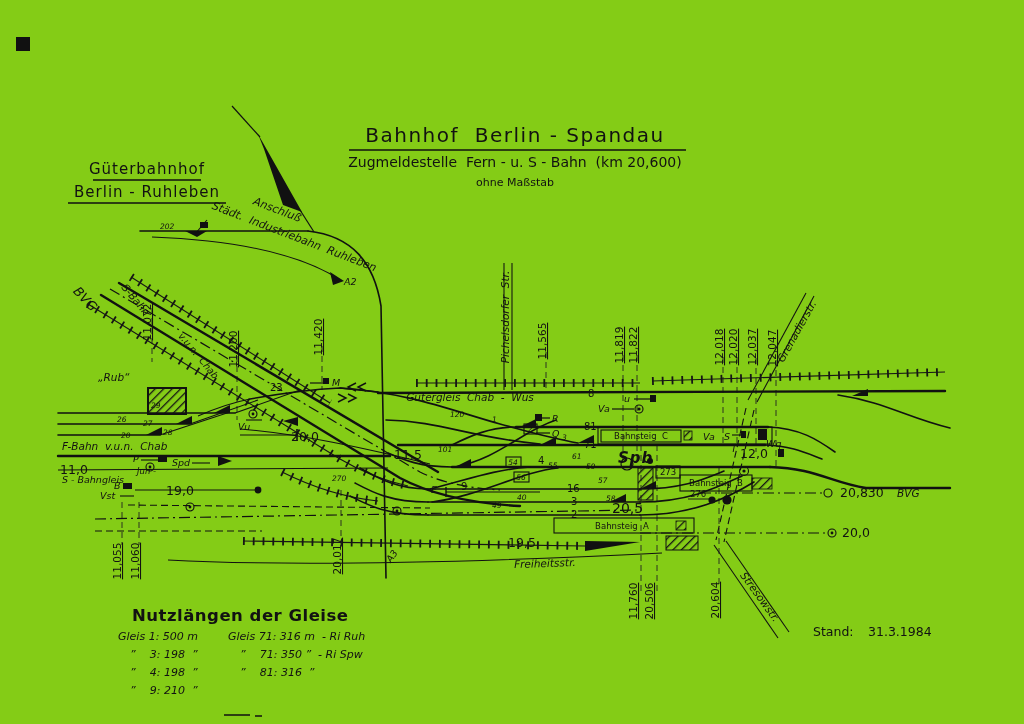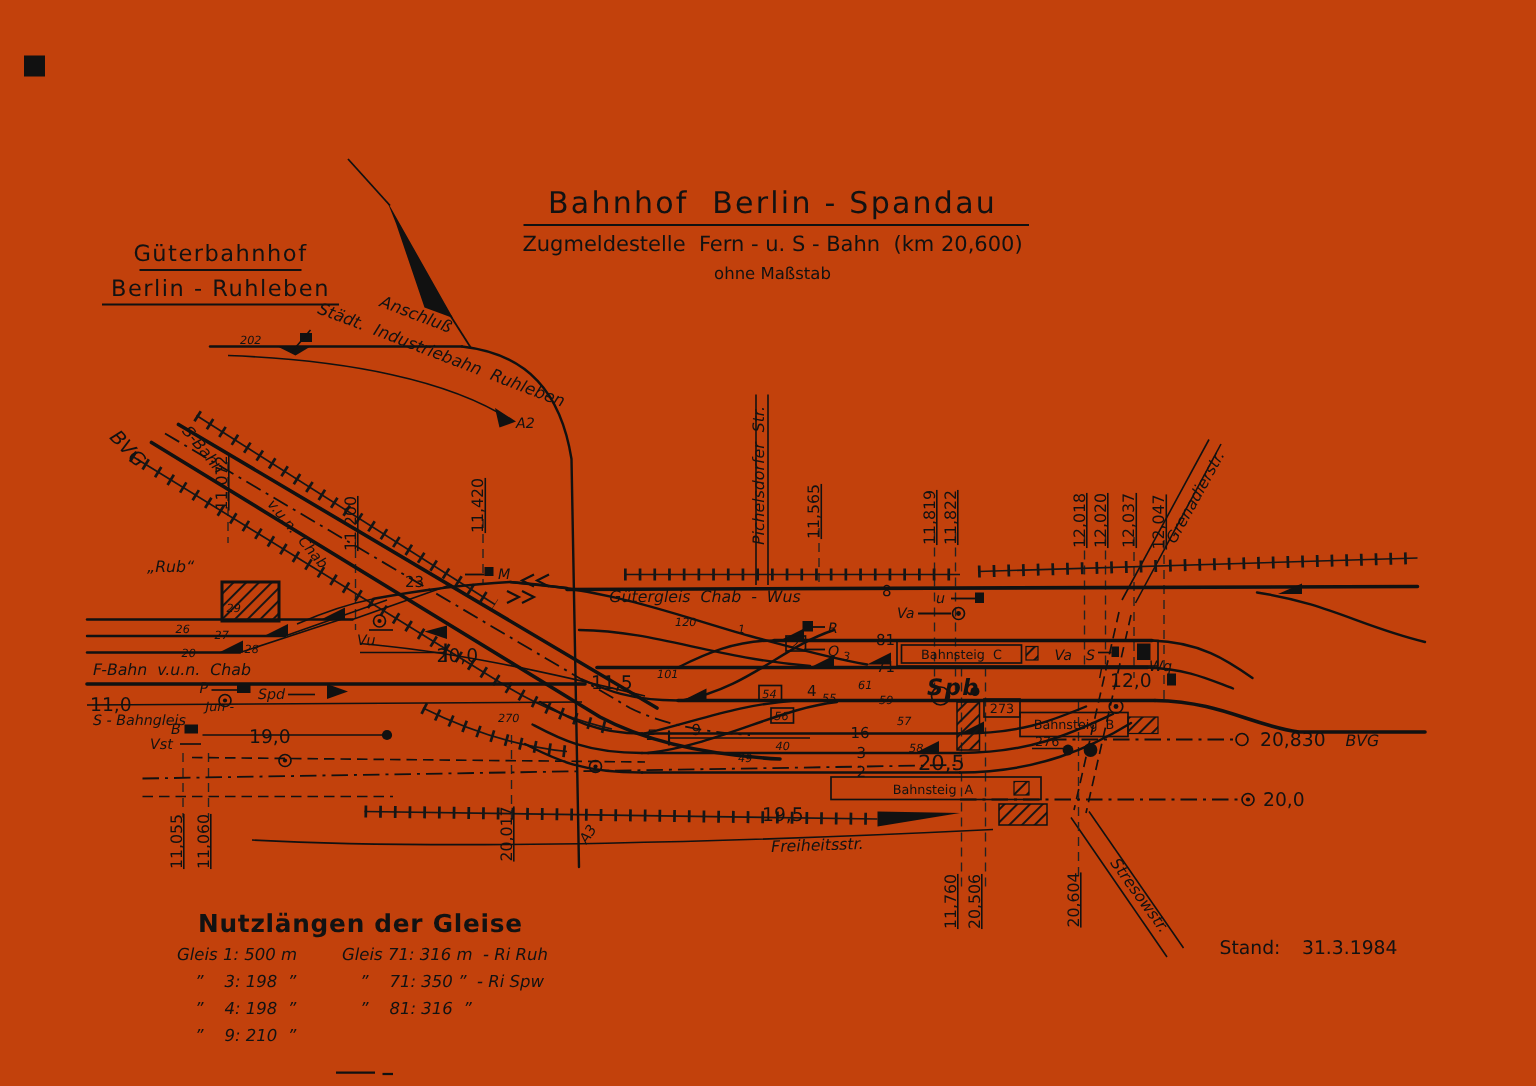--- a/index.html
+++ b/index.html
@@ -1,16 +1,16 @@
 <!DOCTYPE html>
 <html><head>
 <meta charset="utf-8">
 <style>
   html,body{margin:0;padding:0;background:#ffffff;}
-  .page{position:relative;width:1024px;height:724px;background:#c2410c;overflow:hidden;}
+  .page{position:relative;width:1024px;height:724px;background:#84cc16;overflow:hidden;}
   svg{display:block;}
   svg text{white-space:pre;fill:#121212;font-family:"DejaVu Sans",sans-serif;}
   .tH1{font-size:20px;letter-spacing:1.5px;}
   .tH2{font-size:14px;}
   .tH3{font-size:11px;}
   .tSta{font-size:15px;letter-spacing:1px;}
   .tLbl{font-size:10.5px;font-style:italic;}
   .tLbl9{font-size:9.5px;font-style:italic;}
   .tKm{font-size:10.5px;text-decoration:underline;}
   .tNum{font-size:12.5px;}

